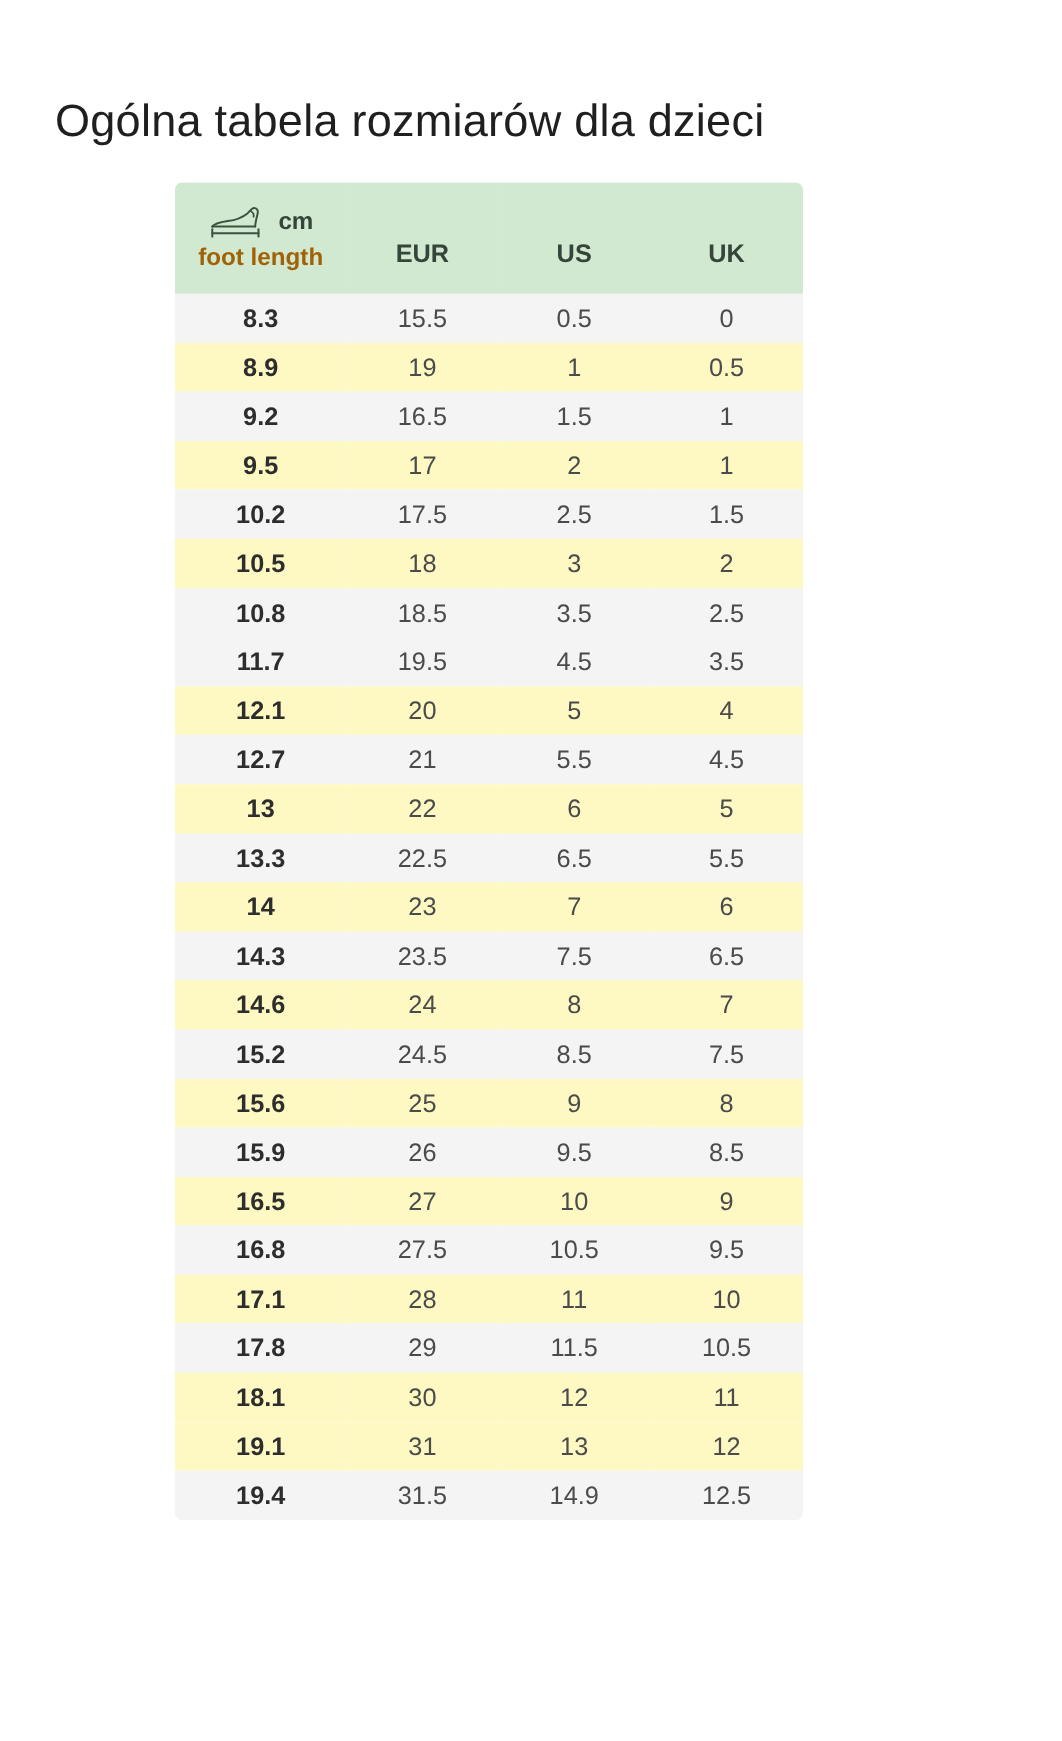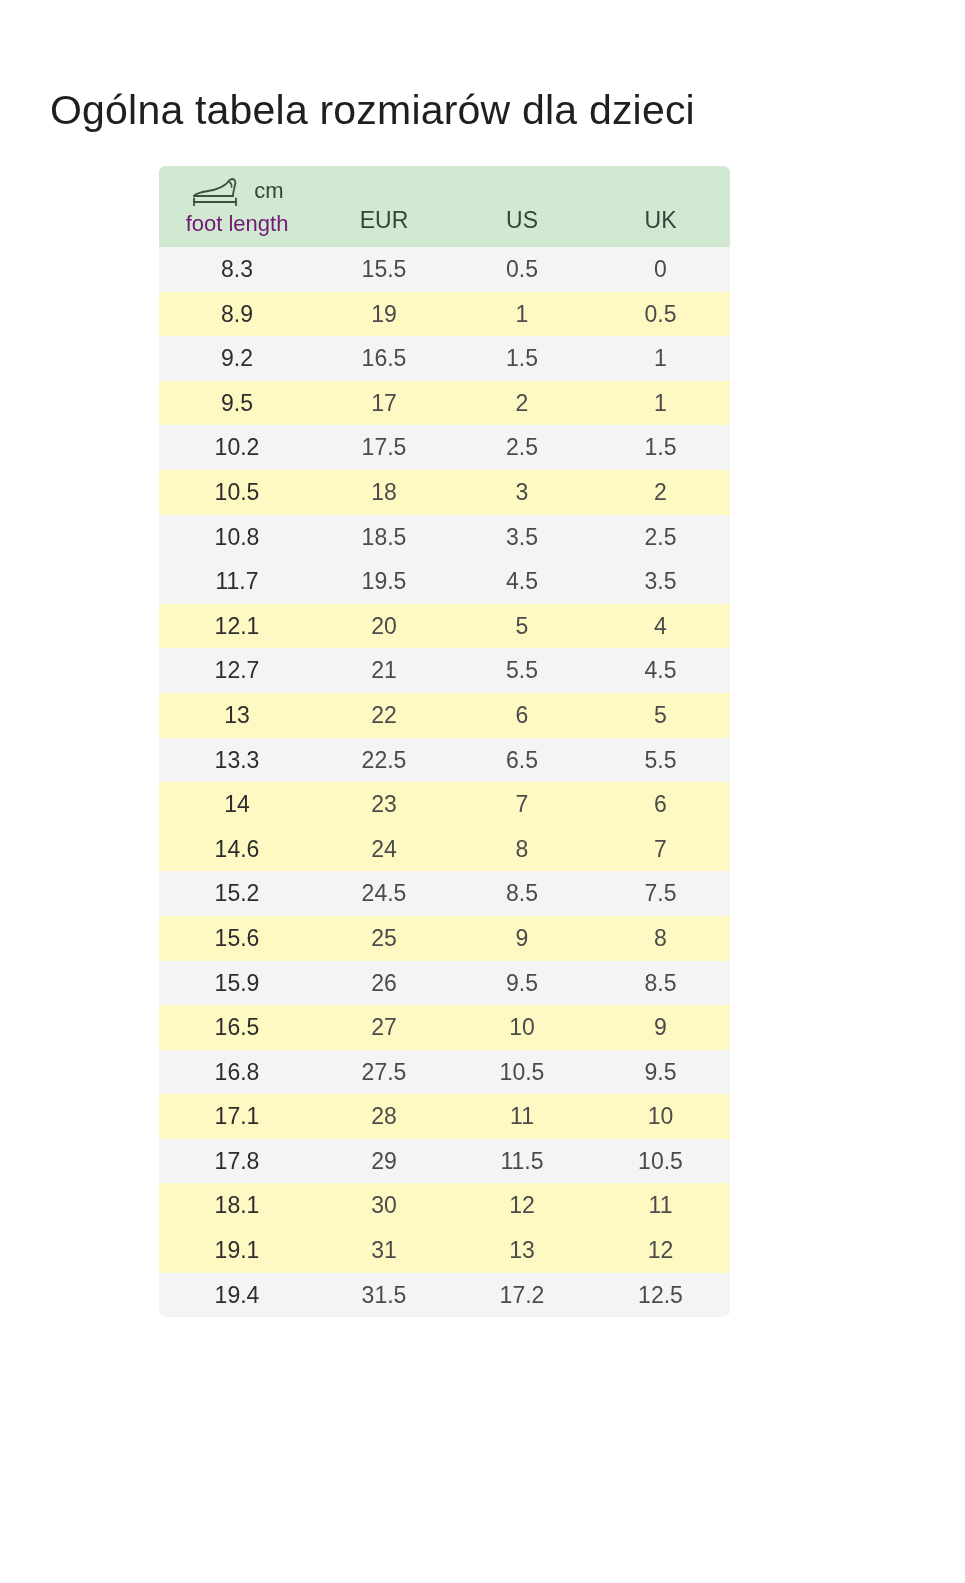--- a/index.html
+++ b/index.html
@@ -53,27 +53,27 @@
   table.size-table col.c-foot { width: 156px; }
   table.size-table col.c-eur  { width: 138px; }
   table.size-table col.c-us   { width: 138px; }
   table.size-table col.c-uk   { width: 139px; }
 
   thead tr.head-row {
     background: #d1e9d1;
   }
 
   th.head-cell {
-    padding: 0;
+    padding: 10px;
     height: 81px;
     vertical-align: bottom;
     text-align: center;
     color: #35453a;
     font-size: 23px;
-    font-weight: 400;
+    font-weight: 700;
     background: #d1e9d1;
   }
 
   th.head-cell .head-inner {
     display: block;
     padding-bottom: 13px;
   }
 
   th.head-foot {
     vertical-align: top;
@@ -103,21 +103,21 @@
   }
 
   .unit-label {
     font-size: 22px;
     color: #35453a;
     line-height: 1;
   }
 
   .foot-length-label {
     font-size: 22px;
-    color: #701a75;
+    color: #a16207;
     line-height: 1;
     margin-top: 5px;
   }
 
   tbody tr.data-row {
     height: 44.6px;
   }
   tbody tr.data-row.odd  { background: #f4f4f4; }
   tbody tr.data-row.even { background: #fef9c3; }
 
@@ -125,21 +125,21 @@
     padding: 0;
     text-align: center;
     font-size: 23px;
     color: #4b4b4b;
     font-weight: 400;
     line-height: 44.6px;
     height: 44.6px;
   }
 
   td.cell.cm-cell {
-    font-weight: 400;
+    font-weight: 700;
     color: #2d2d2d;
   }
 </style>
 </head>
 <body>
 
 <div class="page">
 
   <h1 class="page-title">Ogólna tabela rozmiarów dla dzieci</h1>
 
@@ -254,20 +254,26 @@
             <td class="cell">22.5</td>
             <td class="cell">6.5</td>
             <td class="cell">5.5</td>
           </tr>
           <tr class="data-row even">
             <td class="cell cm-cell">14</td>
             <td class="cell">23</td>
             <td class="cell">7</td>
             <td class="cell">6</td>
           </tr>
+          <tr class="data-row odd">
+            <td class="cell cm-cell">14.3</td>
+            <td class="cell">23.5</td>
+            <td class="cell">7.5</td>
+            <td class="cell">6.5</td>
+          </tr>
           <tr class="data-row even">
             <td class="cell cm-cell">14.6</td>
             <td class="cell">24</td>
             <td class="cell">8</td>
             <td class="cell">7</td>
           </tr>
           <tr class="data-row odd">
             <td class="cell cm-cell">15.2</td>
             <td class="cell">24.5</td>
             <td class="cell">8.5</td>
@@ -317,20 +323,20 @@
           </tr>
           <tr class="data-row even">
             <td class="cell cm-cell">19.1</td>
             <td class="cell">31</td>
             <td class="cell">13</td>
             <td class="cell">12</td>
           </tr>
           <tr class="data-row odd">
             <td class="cell cm-cell">19.4</td>
             <td class="cell">31.5</td>
-            <td class="cell">17.2</td>
+            <td class="cell">14.9</td>
             <td class="cell">12.5</td>
           </tr>
         </tbody>
     </table>
   </div>
 
 </div>
 
 </body></html>

